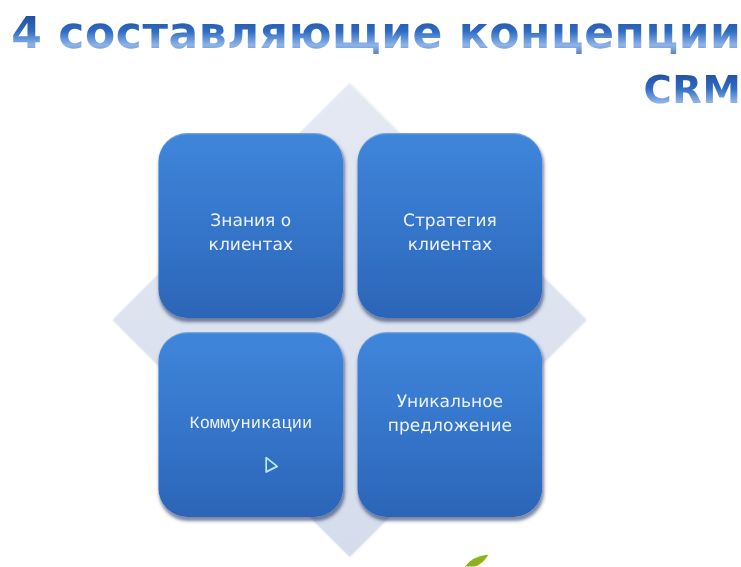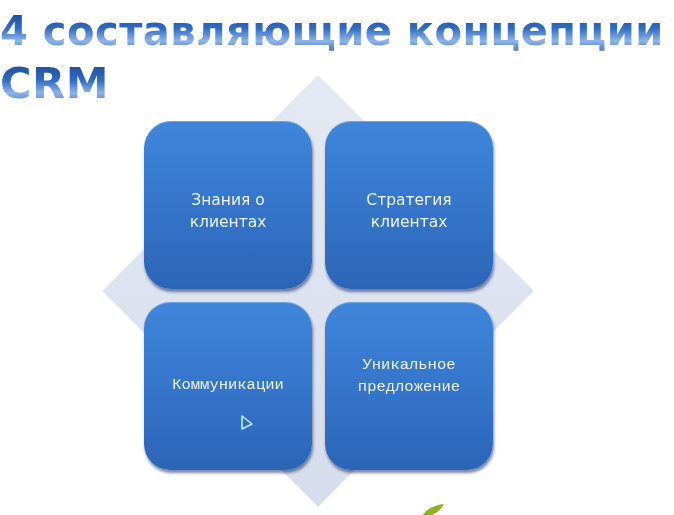--- a/index.html
+++ b/index.html
@@ -2,56 +2,56 @@
 <html><head>
 <meta charset="utf-8">
 <style>
   html, body { margin: 0; padding: 0; }
   body {
     width: 674px; height: 515px; overflow: hidden;
     background: #ffffff; position: relative;
     font-family: "Liberation Sans", sans-serif;
   }
   .title {
-    position: absolute; left: 0; width: 674px; text-align: left;
+    position: absolute; left: 0; width: 674px; text-align: right;
     font-family: "DejaVu Sans", sans-serif; font-weight: bold;
     color: #2a5fb0;
     background: linear-gradient(180deg, #1c3f86 0%, #2f6cc4 45%, #8fb4e8 70%, #2a5dab 100%);
     -webkit-background-clip: text; background-clip: text;
     -webkit-text-fill-color: transparent;
     letter-spacing: 0.5px;
   }
   .title.line1 { top: 6px; font-size: 40px; line-height: 50px; }
-  .title.line2 { top: 58px; font-size: 43px; line-height: 50px; left: 0; }
+  .title.line2 { top: 58px; font-size: 35px; line-height: 50px; left: 0; }
   .diamond {
     position: absolute; left: 318px; top: 291px;
     width: 304px; height: 304px;
     background: linear-gradient(135deg, #e4e9f3 0%, #d5dceb 100%);
     transform: translate(-50%, -50%) rotate(45deg);
     box-shadow: 0 0 2px rgba(120,130,150,0.4);
   }
   .box {
     position: absolute; width: 168px; height: 168px;
     border-radius: 26px;
     background: linear-gradient(180deg, #3f86da 0%, #3576cb 50%, #2c65b7 100%);
     box-shadow: 1px 3px 3px rgba(20,40,90,0.55), inset 0 1px 0 rgba(255,255,255,0.25);
     display: flex; align-items: center; justify-content: center;
     text-align: center;
   }
   .box span {
     color: #eef4ff; font-family: "DejaVu Sans", sans-serif;
     font-size: 15.5px; line-height: 22px; white-space: pre-line;
   }
-  #box-tl { left: 144px; top: 121px; border-radius: 27px; }
+  #box-tl { left: 144px; top: 121px; }
   #box-tr { left: 325px; top: 121px; }
   #box-bl { left: 144px; top: 302px; }
   #box-br { left: 325px; top: 302px; }
   #box-tl span, #box-tr span { margin-top: 12px; }
   #box-bl span { margin-top: -2px; font-family: Liberation Mono, monospace; }
-  #box-br span { margin-top: -20px; font-family: Liberation Mono, monospace; }
+  #box-br span { margin-top: -20px; }
   .cursor { position: absolute; left: 240px; top: 415px; width: 14px; height: 16px; }
   .leaf { position: absolute; left: 420px; top: 504px; width: 26px; height: 12px; }
 </style>
 </head>
 <body>
 
 <div class="title line1">4 составляющие концепции</div>
 <div class="title line2">CRM</div>
 
 <div class="diamond"></div>

